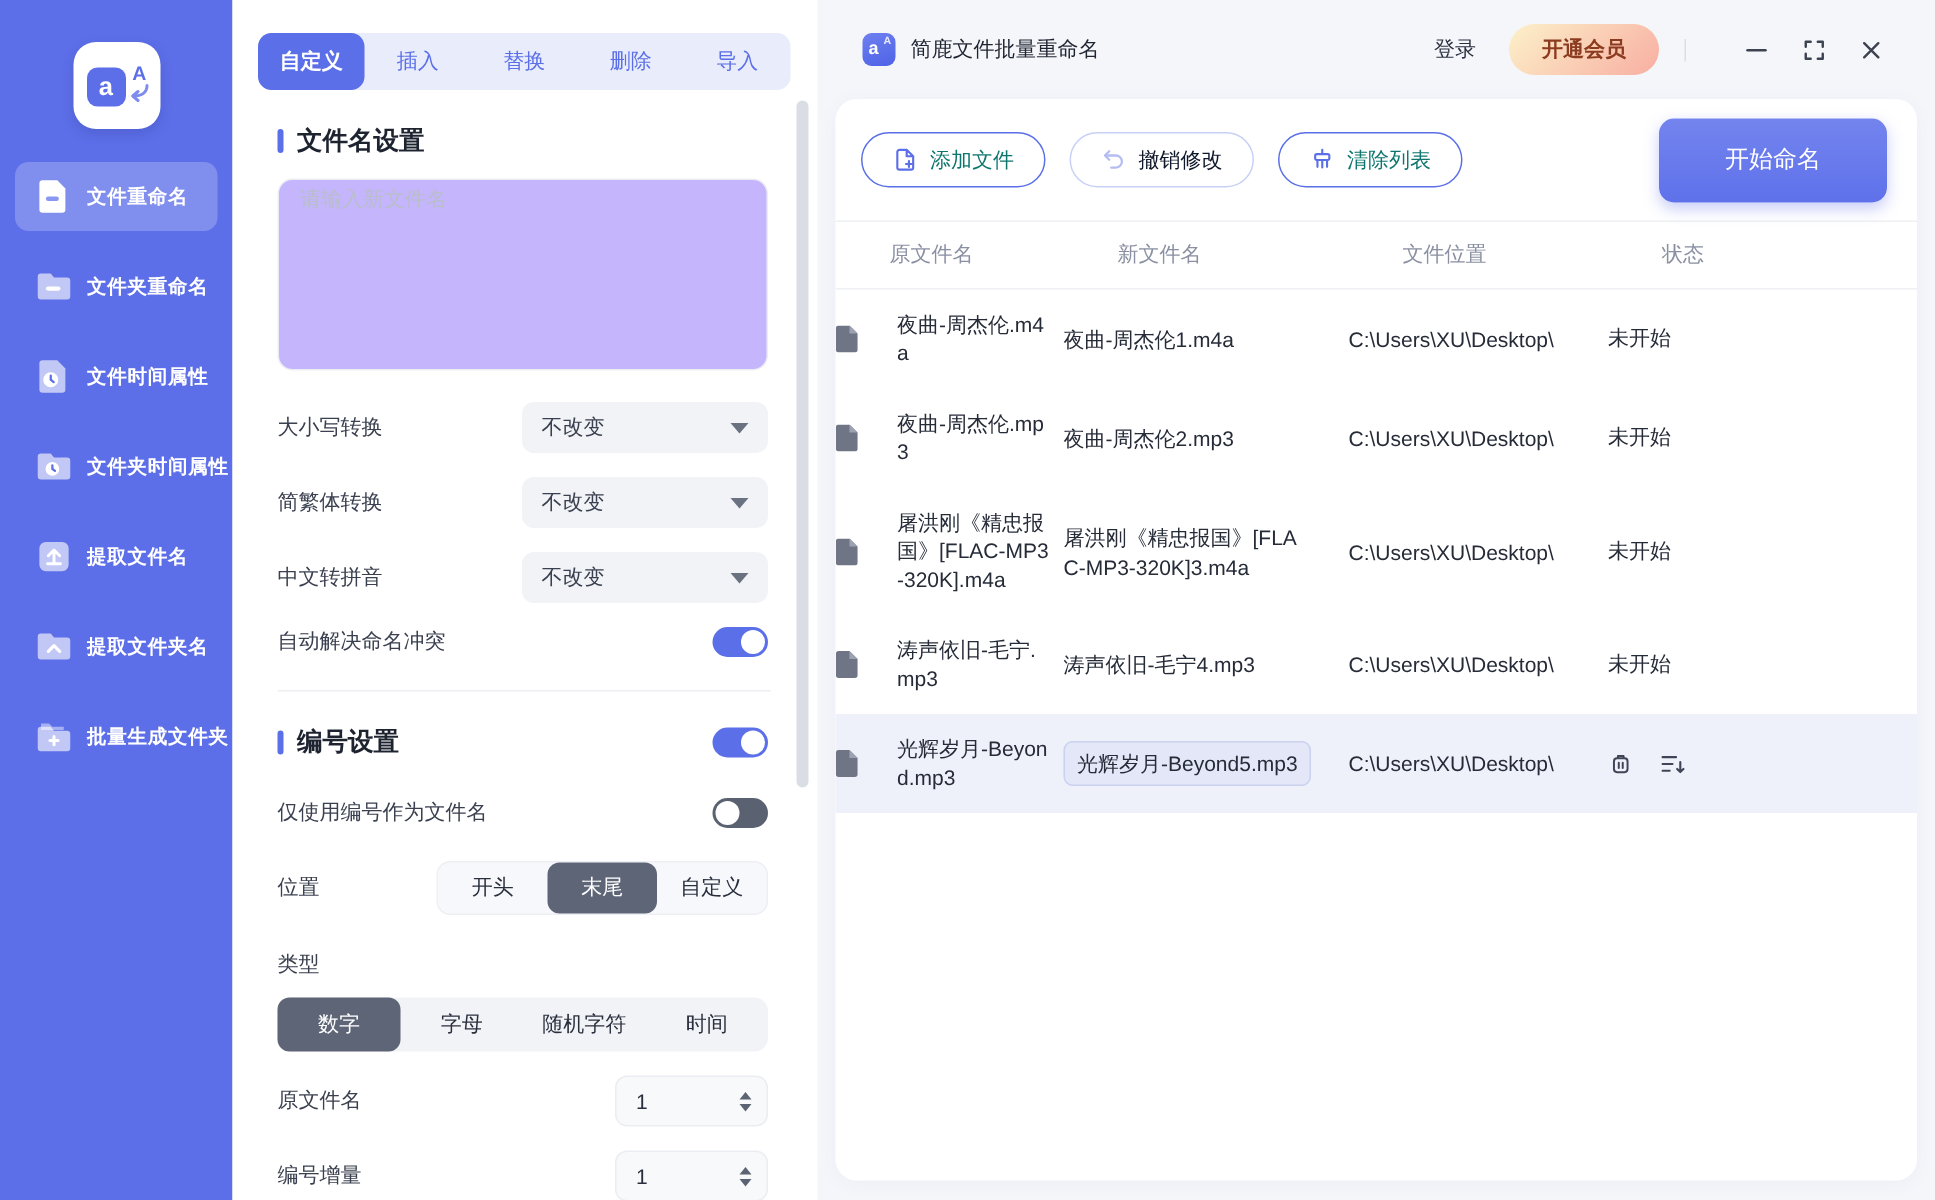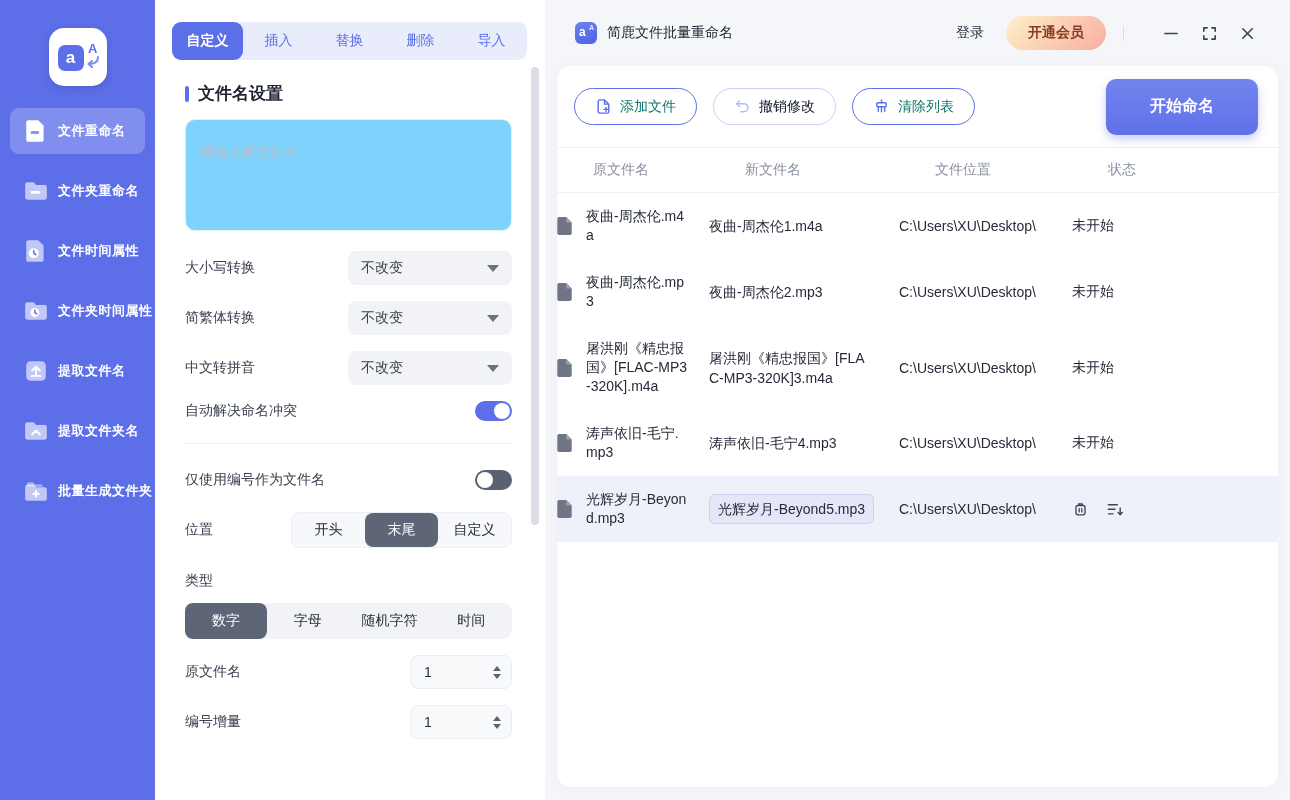--- a/index.html
+++ b/index.html
@@ -21,21 +21,21 @@
   
   .settings { position:absolute; left:155px; top:0; width:390px; height:800px; background:#fff; overflow:hidden; padding:22px 18px 0 17px; }
   .sb-thumb { position:absolute; right:6px; top:67px; width:8px; height:458px; background:#DBDDE5; border-radius:4px; }
   .tabs { height:38px; background:#E9EDFB; border-radius:9px; display:flex; }
   .tab { flex:1; display:flex; align-items:center; justify-content:center; font-size:14px; color:#5B6FE8; border-radius:9px; cursor:pointer; }
   .tab.active { background:#5B6FE8; color:#fff; font-weight:bold; }
   .sec { margin:0 15px 0 13px; }
   .sec-head { display:flex; align-items:center; margin-top:22px; }
   .sec-bar { width:4px; height:16px; background:#5B6FE8; border-radius:2px; margin-right:9px; }
   .sec-title { font-size:17px; font-weight:bold; color:#1E2330;text-align:right; }
-  textarea.newname { width:100%; height:112px; margin-top:14px; background:#7dd3fc; border:1px solid #ECEDF2; border-radius:10px; resize:none; padding:24px 14px; font-size:14px; font-family:inherit; color:#3A404F; outline:none; }
+  textarea.newname { width:100%; height:128px; margin-top:14px; background:#c4b5fd; border:1px solid #ECEDF2; border-radius:10px; resize:none; padding:4px 14px; font-size:14px; font-family:inherit; color:#3A404F; outline:none; }
   textarea.newname::placeholder { color:#B9BECA; }
   .frow { display:flex; align-items:center; justify-content:space-between; margin-top:16px; }
   .frow .flabel { font-size:14px; color:#3A404F; }
   .select { width:164px; height:34px; background:#F2F3F7; border-radius:8px; display:flex; align-items:center; justify-content:space-between; padding:0 13px; cursor:pointer; }
   .select .val { font-size:14px; color:#3A404F; }
   .caret { width:0; height:0; border-left:6px solid transparent; border-right:6px solid transparent; border-top:7px solid #6A7180; }
   .toggle { width:37px; height:20px; border-radius:10px; position:relative; cursor:pointer; flex:0 0 auto; }
   .toggle.on { background:#5B6FE8; }
   .toggle.off { background:#5A6170; }
   .toggle .knob { position:absolute; top:2px; width:16px; height:16px; background:#fff; border-radius:50%; }
@@ -65,28 +65,28 @@
   .tb-space { flex:1; }
   .login { font-size:14px; color:#2A2F3E; cursor:pointer; }
   .vip { margin-left:22px; padding:8px 22px; border-radius:17px; background:linear-gradient(135deg,#FCF1C9,#F8AEA2); color:#8C3B20; font-size:14px; font-weight:bold; cursor:pointer; }
   .vdiv { width:1px; height:15px; background:#DCDEE6; margin:0 17px; }
   .winbtn { margin-left:21px; cursor:pointer; display:flex; align-items:center; }
 
   .card { position:absolute; left:12px; right:12px; top:66px; bottom:13px; background:#fff; border-radius:14px; box-shadow:0 2px 12px rgba(80,90,130,.05); overflow:hidden; }
   .toolbar { height:82px; display:flex; align-items:center; padding:0 20px 0 17px; border-bottom:1px solid #EFF0F4; }
   .tbtn { height:37px; border:1px solid #5B6FE8; border-radius:19px; background:#fff; color:#0f766e; font-size:14px; display:flex; align-items:center; gap:8px; padding:0 20px; margin-right:16px; cursor:pointer; font-family:inherit; }
   .tbtn.disabled { border-color:#C8D0F6; color:#0f172a; }
-  .start-btn { width:152px; height:56px; border:none; border-radius:10px; background:linear-gradient(180deg,#7384EE,#5F71EA); color:#fff; font-size:16px; font-weight:bold; cursor:pointer; font-family:inherit; box-shadow:0 4px 10px rgba(95,113,234,.35); }
+  .start-btn { width:152px; height:56px; border:none; border-radius:10px; background:linear-gradient(180deg,#7384EE,#5F71EA); color:#fff; font-size:16px; font-weight:normal; cursor:pointer; font-family:inherit; box-shadow:0 4px 10px rgba(95,113,234,.35); }
 
   .tgrid { display:grid; grid-template-columns:152px 190px 173px 1fr; align-items:center; padding-left:36px; }
   .thead { height:45px; border-bottom:1px solid #EFF0F4; }
   .thead .th { font-size:14px; color:#8A90A2; }
   .trow { padding:14px 0; }
   .trow.selected { background:#EEF1FA; }
-  .orig-cell { display:flex; align-items:center; gap:14px; }
+  .orig-cell { display:flex; align-items:center; gap:26px; }
   .file-ico { flex:0 0 auto; }
   .orig-text { max-width:104px; word-break:break-all; font-size:14px; line-height:19px; color:#262B38; }
   .new-text { max-width:172px; word-break:break-all; font-size:14px; line-height:20px; color:#262B38; padding-right:8px; }
   .edit-box { width:142px; background:#E3E7F7; border:1px solid #CBD2F0; border-radius:6px; padding:6px 8px; font-size:14px; line-height:19px; color:#262B38; word-break:break-all; }
   .path-text { font-size:14px; color:#262B38; }
   .status-text { font-size:14px; color:#262B38; }
   .actions { display:flex; align-items:center; gap:17px; }
   .act-ico { cursor:pointer; display:flex; }
 </style>
 </head>
@@ -198,20 +198,29 @@
       <span class="flabel">自动解决命名冲突</span>
       <div class="toggle on">
           <span class="knob"></span>
         </div>
     </div>
   </div>
 
   <div class="divider"></div>
 
   <div class="sec">
+    <div class="sec-head" style="justify-content:space-between;">
+      <span style="display:flex;align-items:center;">
+        <span class="sec-bar"></span>
+        <span class="sec-title">编号设置</span>
+      </span>
+      <div class="toggle on">
+          <span class="knob"></span>
+        </div>
+    </div>
 
     <div class="frow" style="margin-top:26px;">
       <span class="flabel">仅使用编号作为文件名</span>
       <div class="toggle off">
           <span class="knob"></span>
         </div>
     </div>
 
     <div class="frow" style="margin-top:22px;">
       <span class="flabel">位置</span>

